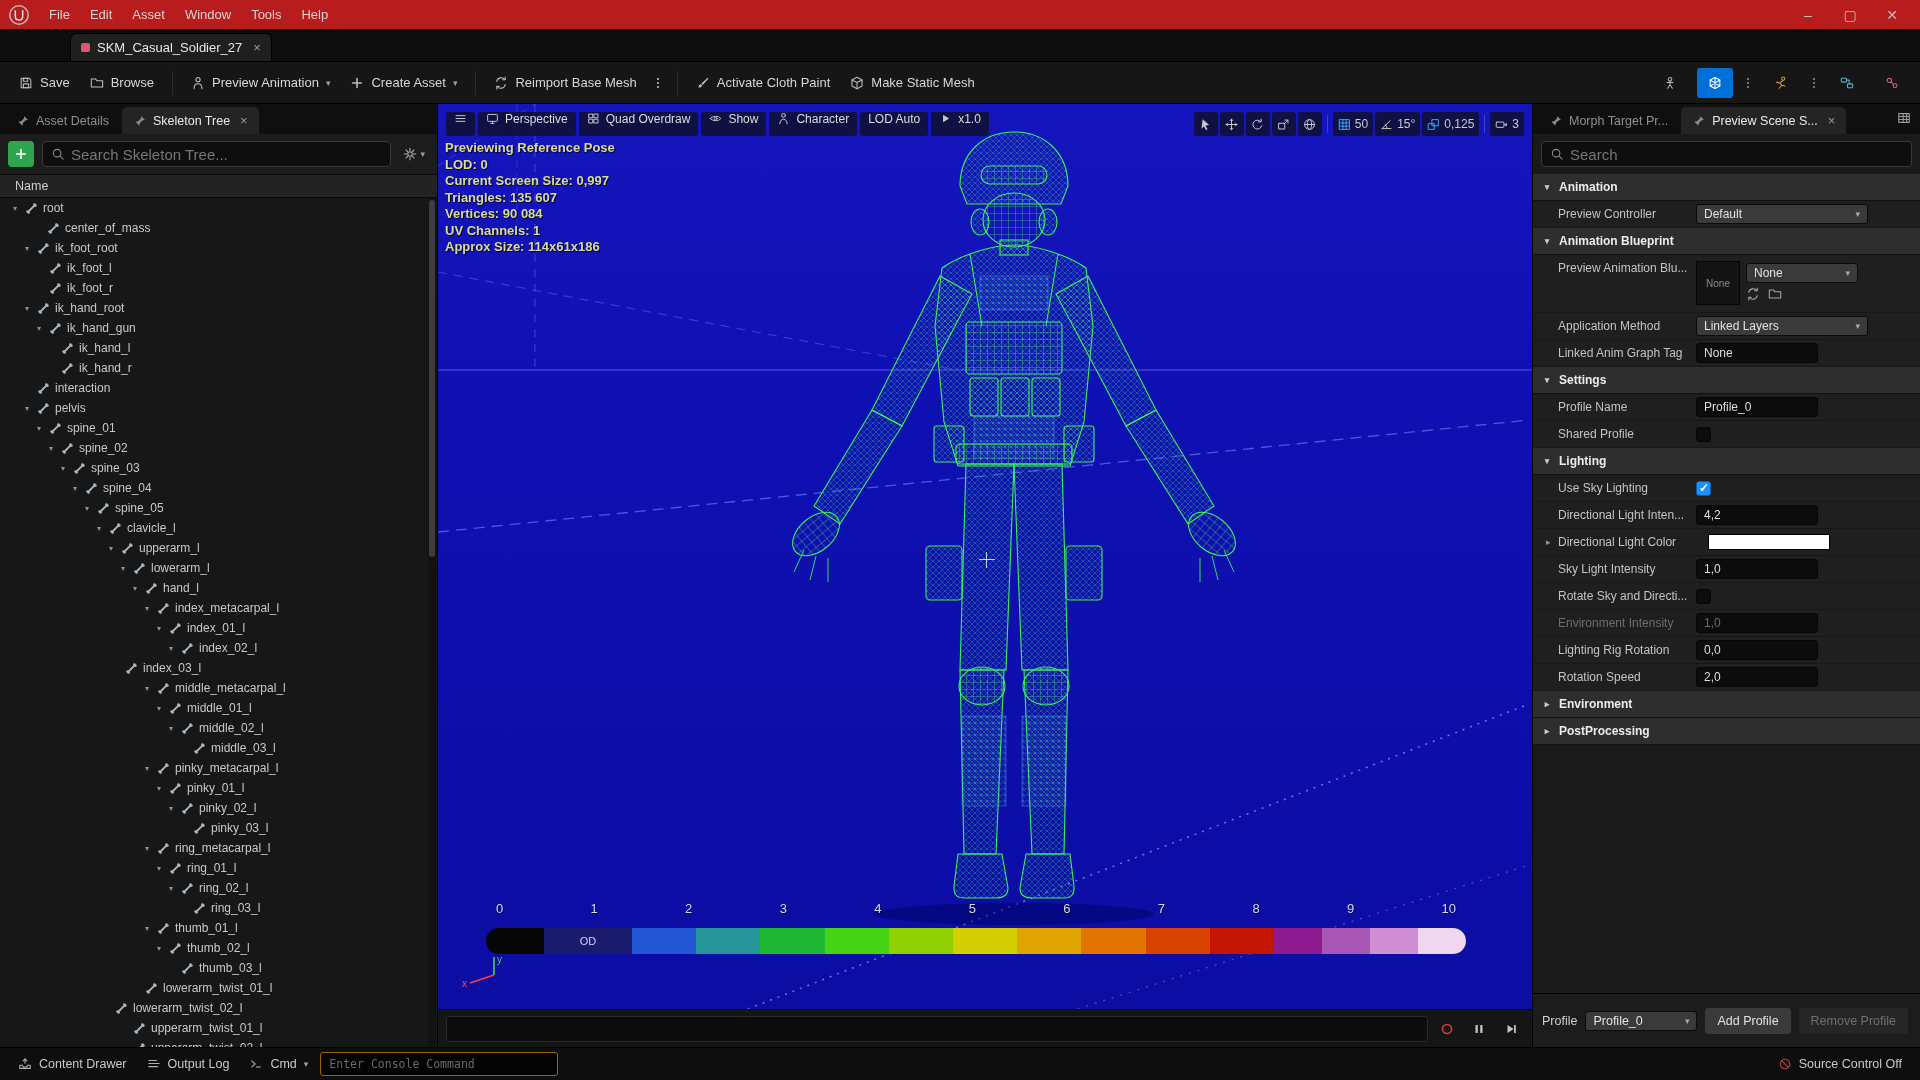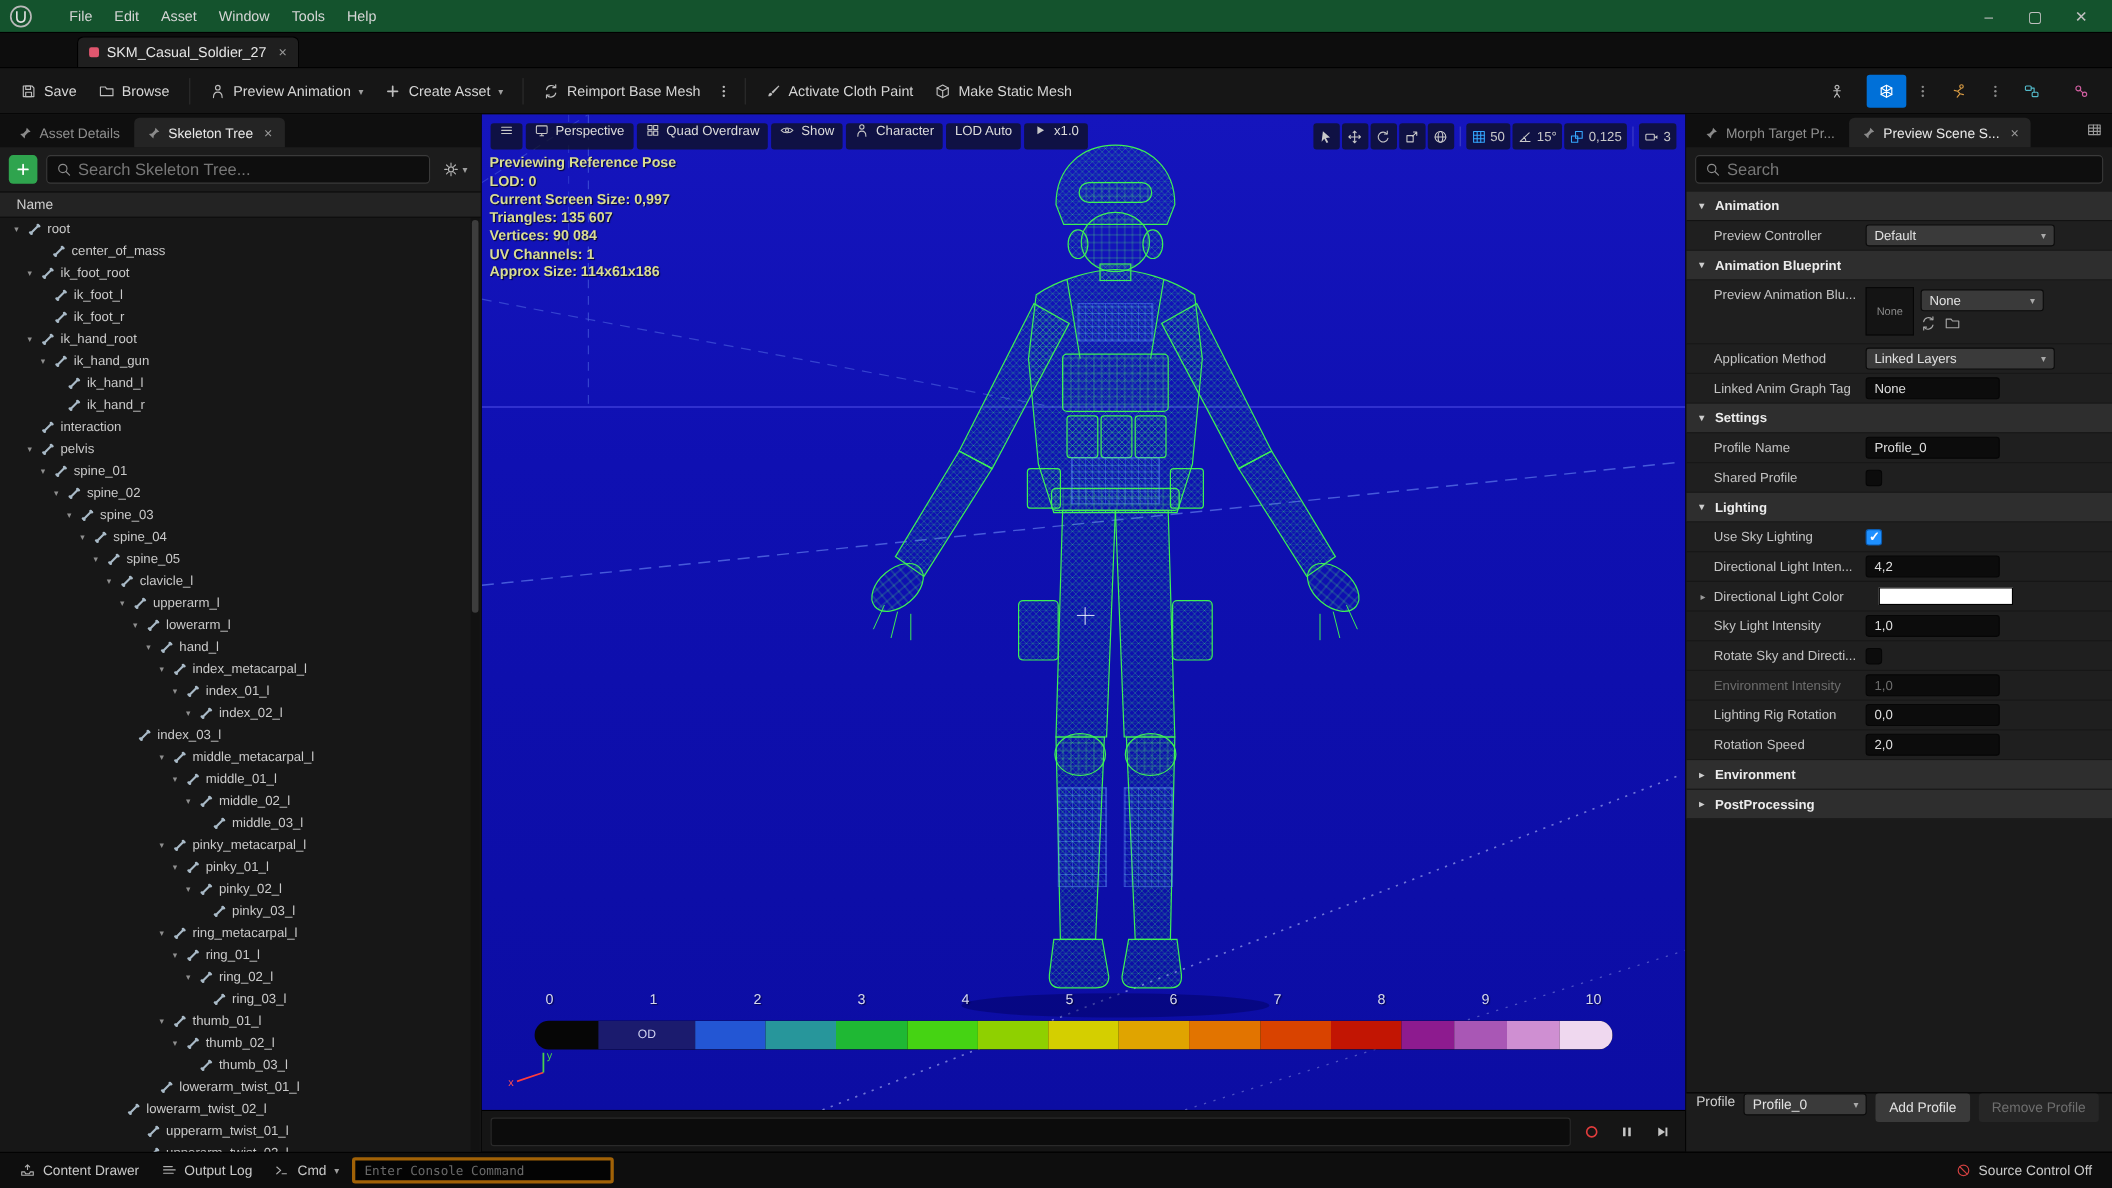--- a/index.html
+++ b/index.html
@@ -2,21 +2,21 @@
 <html><head>
 <meta charset="utf-8">
 <style>
 *{margin:0;padding:0;box-sizing:border-box;user-select:none}
 html,body{width:1920px;height:1080px;overflow:hidden;background:#0a0a0a;color:#cfcfcf;
   font-family:"Liberation Sans",sans-serif;font-size:13px}
 #app{width:1920px;height:1080px;display:flex;flex-direction:column}
 .ic{width:14px;height:14px;flex:0 0 auto}
 .dimic{color:#8a8a8a}
 
-.titlebar{height:30px;background:#14532d;display:flex;align-items:center;gap:16px;padding:0 8px;border-bottom:1px solid #000}
+.titlebar{height:30px;background:#b91c1c;display:flex;align-items:center;gap:2px;padding:0 8px;border-bottom:1px solid #000}
 .uelogo{width:22px;height:22px;margin-right:8px;flex:0 0 auto}
 .menu-item{padding:4px 9px;border-radius:3px;color:#d6d6d6}
 .winbtns{margin-left:auto;display:flex;gap:2px}
 .winbtn{width:40px;height:26px;display:flex;align-items:center;justify-content:center;color:#c0c0c0;font-size:14px}
 
 .tabbar{height:32px;background:#0d0d0d;display:flex;align-items:flex-end;padding-left:70px;border-bottom:1px solid #000}
 .asset-tab{height:28px;background:#1f1f1f;border:1px solid #000;border-bottom:none;border-radius:6px 6px 0 0;
   display:flex;align-items:center;gap:7px;padding:0 10px;color:#e6e6e6}
 .asset-dot{width:9px;height:9px;border-radius:2px;background:#e0566e}
 .tclose{color:#9a9a9a;font-size:13px;margin-left:4px}
@@ -102,28 +102,28 @@
 .checkbox{width:15px;height:15px;background:#0c0c0c;border:1px solid #060606;border-radius:3px;position:relative}
 .checkbox.checked{background:#1e90ff;border-color:#0b5bb0}
 .checkbox.checked::after{content:"✓";position:absolute;left:2px;top:-1px;color:#fff;font-size:12px;font-weight:bold}
 .swatch{width:122px;height:16px;border:1px solid #000}
 .prop-row.disabled .prop-label{color:#6d6d6d}
 .prop-row.disabled .field{color:#6d6d6d}
 .asset-row{min-height:58px;align-items:flex-start;padding-top:6px;padding-bottom:6px}
 .asset-thumb{width:44px;height:44px;background:#141414;border:1px solid #060606;display:flex;align-items:center;justify-content:center;color:#8c8c8c;font-size:10px}
 .asset-side{display:flex;flex-direction:column;gap:4px}
 .asset-icons{display:flex;gap:8px;color:#a8a8a8}
-.profile-bar{height:54px;margin-top:auto;border-top:1px solid #000;display:flex;align-items:flex-start;gap:8px;padding:0 9px;background:#1c1c1c;font-size:12.5px}
+.profile-bar{height:54px;margin-top:auto;border-top:1px solid #000;display:flex;align-items:center;gap:8px;padding:0 9px;background:#1c1c1c;font-size:12.5px}
 .btn{height:26px;padding:0 12px;background:#3a3a3a;border-radius:3px;display:flex;align-items:center;color:#e2e2e2;white-space:nowrap}
 .btn.disabled{background:#262626;color:#6e6e6e}
 
 .statusbar{height:33px;background:#0e0e0e;border-top:1px solid #000;display:flex;align-items:center;gap:4px;padding:0 10px}
 .sb-item{display:flex;align-items:center;gap:7px;padding:5px 8px;color:#c9c9c9;font-size:12.5px;border-radius:3px;white-space:nowrap}
 .sb-item .ic{color:#b0b0b0}
-.console{width:238px;height:24px;background:#040404;border:3px solid #a16207;border-radius:3px;display:flex;align-items:center;padding:0 8px}
+.console{width:238px;height:24px;background:#040404;border:1px solid #a16207;border-radius:3px;display:flex;align-items:center;padding:0 8px}
 .console input{flex:1;background:transparent;border:none;outline:none;color:#cfcfcf;font-family:"DejaVu Sans Mono",monospace;font-size:11.5px}
 .console input::placeholder{color:#6a6a6a}
 .sb-right{margin-left:auto;display:flex;align-items:center}
 .sb-right .ic{color:#d04040}
 </style>
 </head>
 <body>
 
 <div id="app">
 

